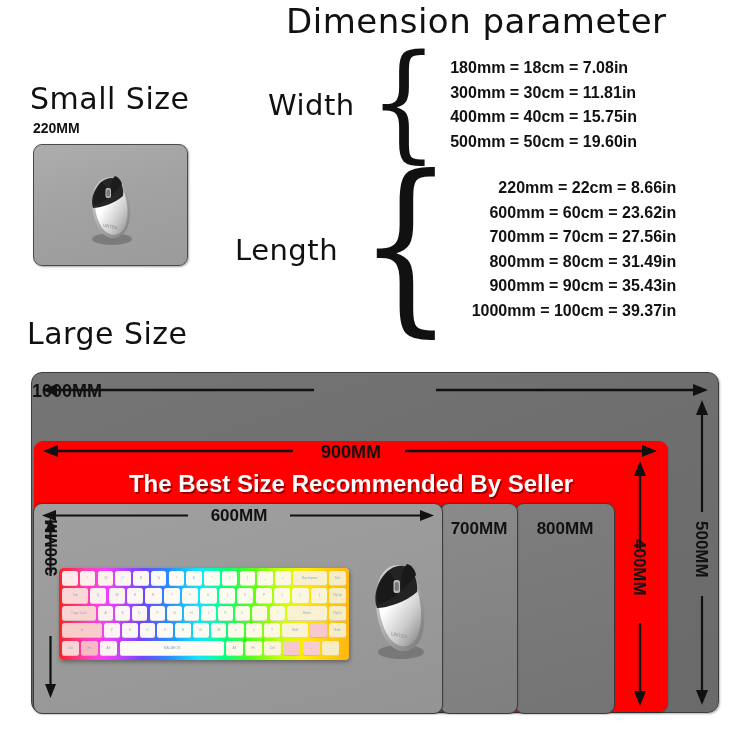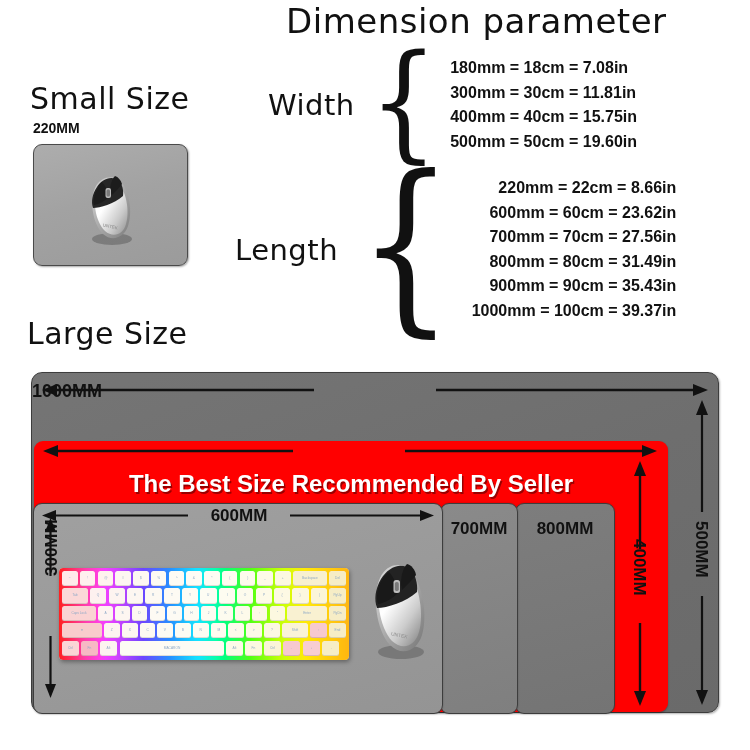--- a/index.html
+++ b/index.html
@@ -283,20 +283,21 @@
     <div id="red-area">
 
       <div class="arrow-h" style="left:9px; top:2px; width:614px; height:16px;">
         <svg viewBox="0 0 614 16" preserveAspectRatio="none">
           <line x1="12" y1="8" x2="250" y2="8" stroke="#111" stroke-width="2.4"></line>
           <line x1="362" y1="8" x2="602" y2="8" stroke="#111" stroke-width="2.4"></line>
           <polygon points="0,8 15,2 15,14" fill="#111"></polygon>
           <polygon points="614,8 599,2 599,14" fill="#111"></polygon>
         </svg>
       </div>
+      <div class="arrow-label lbl-900" style="left:0; top:1px; width:634px; text-align:center;">900MM</div>
 
       <div id="red-banner-text">The Best Size Recommended By Seller</div>
 
       <div class="arrow-v" style="left:598px; top:20px; width:16px; height:245px;">
         <svg viewBox="0 0 16 245" preserveAspectRatio="none">
           <line x1="8" y1="13" x2="8" y2="88" stroke="#111" stroke-width="2.4"></line>
           <line x1="8" y1="162" x2="8" y2="232" stroke="#111" stroke-width="2.4"></line>
           <polygon points="8,0 2,15 14,15" fill="#111"></polygon>
           <polygon points="8,245 2,230 14,230" fill="#111"></polygon>
         </svg>

